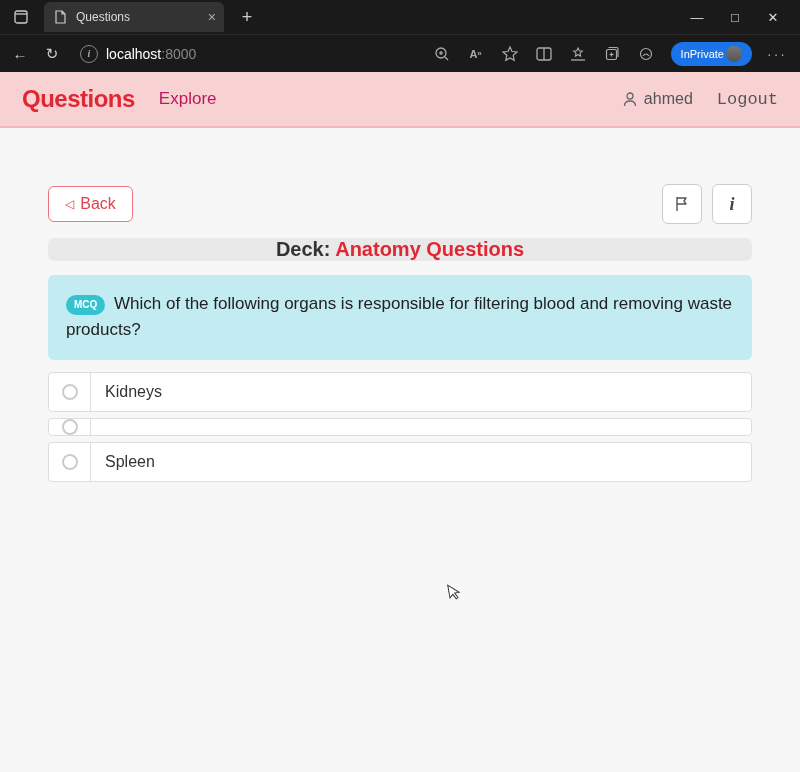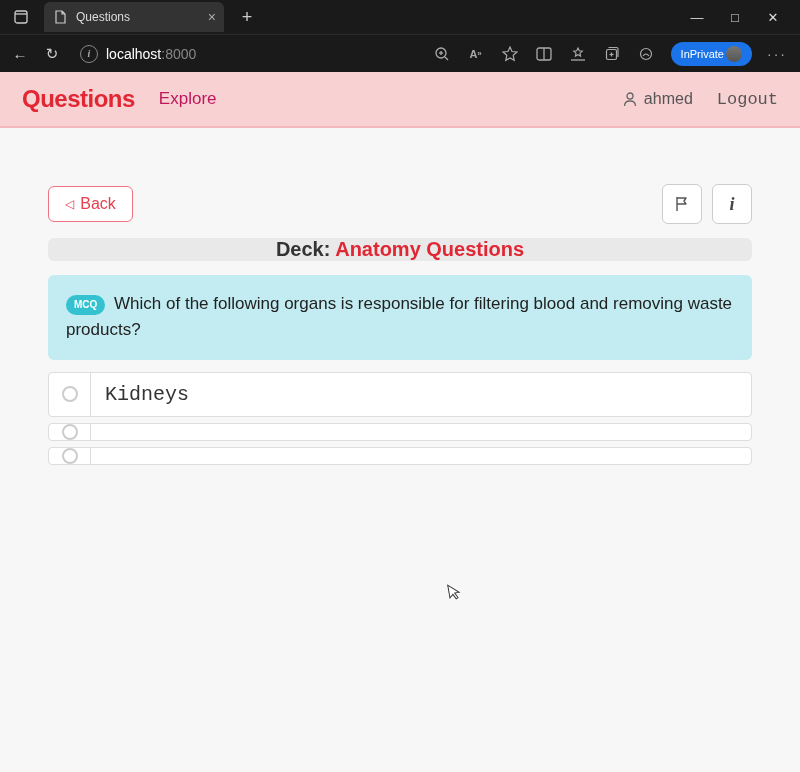--- a/index.html
+++ b/index.html
@@ -48,21 +48,21 @@
     .deck-bar { background:#e9e9e9; border-radius:6px; padding: 0 0; text-align:center; font-size:20px; margin-bottom: 14px;}
     .deck-bar .deck-prefix { font-weight:700; color:#333; }
     .deck-bar .deck-name { font-weight:700; color:#e12634; }
 
     .question-card { background:#c2ecf1; border-radius:6px; padding: 16px 18px; font-size:17px; color:#222; line-height:1.55; margin-bottom: 12px;}
     .mcq-pill { background:#34c2d1; color:#fff; font-weight:700; font-size:10px; padding:2px 8px; border-radius:10px; display:inline-block; margin-right:4px; vertical-align: 1px;}
 
     .option-row { display:flex; align-items:stretch; border:1px solid #ddd; background:#fff; border-radius:4px; margin-bottom: 6px; overflow:hidden;}
     .option-radio-cell { width:42px; display:flex; align-items:center; justify-content:center; border-right:1px solid #ddd;}
     .radio-circle { width:16px; height:16px; border:2px solid #ccc; border-radius:50%;}
-    .option-label-cell { flex:1; padding: 10px 14px; font-size:20px; color:#333;font-family:Liberation Mono, monospace;}
+    .option-label-cell { flex:1; padding: 10px 14px; font-size:16px; color:#333;}
 
     .cursor { position:absolute; transform: rotate(-10deg); }
   </style>
 </head>
 <body>
 
 <div class="titlebar">
   <div class="tab-wrap">
     <div class="tab-icon-small">
       <svg width="14" height="14" viewBox="0 0 14 14">
@@ -193,20 +193,21 @@
         </div>
         <div class="option-row">
           <div class="option-radio-cell">
             <span class="radio-circle"></span>
           </div>
         </div>
         <div class="option-row">
           <div class="option-radio-cell">
             <span class="radio-circle"></span>
           </div>
+          <div class="option-label-cell">Spleen</div>
         </div>
       </div>
   </div>
 </div>
 
 <svg class="cursor" style="left:448px; top:583px;" width="14" height="18" viewBox="0 0 14 18">
   <path d="M1 1 v13 l3.5-3 2.5 5 2-1 -2.5-5 4.5 0 z" fill="#fff" stroke="#333" stroke-width="1"></path>
 </svg>
 
 </body></html>

